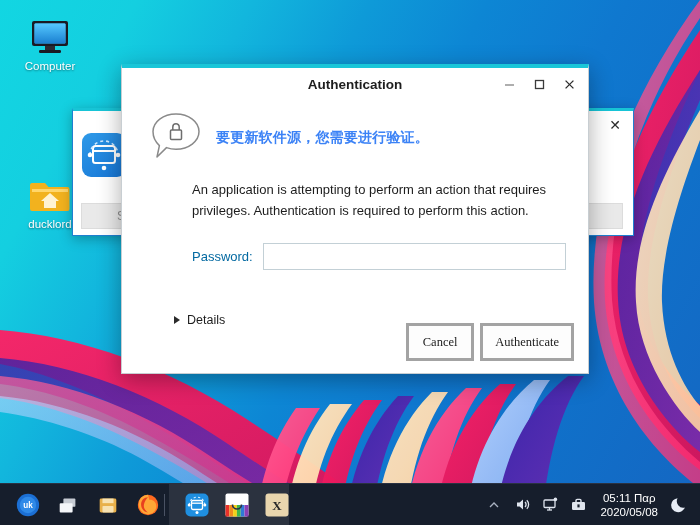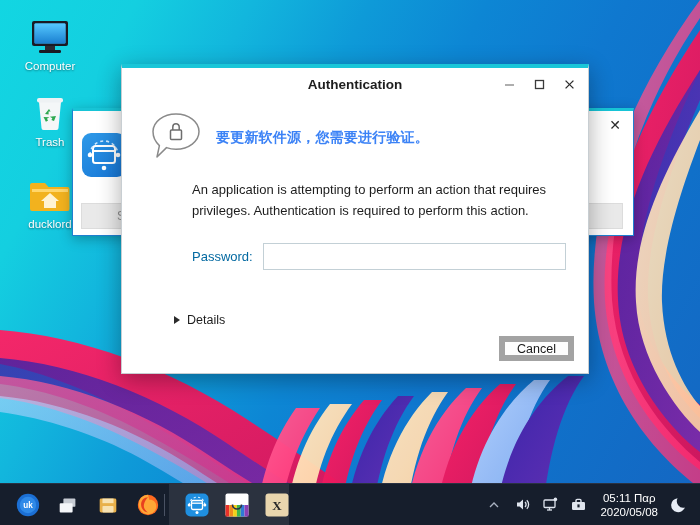--- a/index.html
+++ b/index.html
@@ -125,25 +125,25 @@
     border-left: 6px solid #2b2b2b;
     border-top: 4.5px solid transparent;
     border-bottom: 4.5px solid transparent;
   }
 
   #btnrow {
     position: absolute; right: 14px; bottom: 12px;
     display: flex;
   }
   .dbtn {
-    height: 25px; min-width: 68px; padding: 0 12px;
-    background: #fdfdfd; border: 6px solid #a3a3a3;
+    height: 38px; min-width: 68px; padding: 0 12px;
+    background: #fdfdfd; border: 3px solid #a3a3a3;
     font-size: 12.5px; color: #1a1a1a;
     display: flex; align-items: center; justify-content: center;
-    font-family: Liberation Sans, sans-serif;
+    font-family: Liberation Serif, serif;
   }
   .dbtn + .dbtn { margin-left: 6px; }
 
   
   #taskbar {
     position: absolute; left: 0; bottom: 0;
     width: 700px; height: 42px;
     background: #161e2c;
     border-top: 1px solid #2a3242;
     display: flex; align-items: center;
@@ -239,32 +239,20 @@
               <stop offset="1" stop-color="#1a7fd0"></stop>
         </linearGradient>
           </defs>
         <rect x="18" y="32" width="10" height="4" fill="#2a2a34"></rect>
         <rect x="12" y="36" width="22" height="3" rx="1.2" fill="#1a1a24"></rect>
       </svg>
     </div>
     <div class="lbl">Computer</div>
   </div>
 
-  <div class="dicon" id="ic-trash">
-    <div class="glyph">
-      <svg viewBox="0 0 46 46" width="46" height="46">
-        <path d="M12,12 H34 L31.5,38 A2,2 0 0 1 29.5,40 H16.5 A2,2 0 0 1 14.5,38 Z" fill="#f4f7f8"></path>
-        <rect x="10" y="8" width="26" height="4.5" rx="2" fill="#eef2f4"></rect>
-        <path d="M18,24 l4,-5 l1.6,2.4 l-2,0 l0,3 z M29,26 l-2,5 l-2.6,-1 l1,-1.7 l-2.6,-1.5 z
-                 M16.5,27 l2.4,4.8 l2.2,-1.4 l-1.2,-1.6 l2.5,-1.6 z" fill="#2ea84f"></path>
-        <path d="M22.8,18.5 l3.6,6.4 h-3 v3 h-2 v-3 h-2 z" fill="#2ea84f" opacity="0"></path>
-      </svg>
-    </div>
-    <div class="lbl">Trash</div>
-  </div>
 
   <div class="dicon" id="ic-home">
     <div class="glyph">
       <svg viewBox="0 0 46 46" width="46" height="46">
         <path d="M5,11 h13 l3.5,4 h19 a2,2 0 0 1 2,2 v20 a2,2 0 0 1 -2,2 h-35.5
                  a2,2 0 0 1 -2,-2 v-24 a2,2 0 0 1 2,-2 z" fill="#f2b21e"></path>
         <rect x="5" y="17" width="36" height="3" fill="#ffd66b"></rect>
         <path d="M23,21 l9,8 h-3 v7 h-12 v-7 h-3 z" fill="#fff3d2"></path>
       </svg>
     </div>
@@ -333,20 +321,21 @@
         <input id="pwinput" type="password" value="" placeholder="" style="">
       </div>
 
       <div id="details">
         <span class="tri"></span>
         <span>Details</span>
       </div>
 
       <div id="btnrow">
         <button class="dbtn">Cancel</button>
+        <button class="dbtn">Authenticate</button>
       </div>
 
     </div>
   </div>
 
   <div id="taskbar">
     <div id="tb-left">
 
       <div class="tbslot">
         <svg width="28" height="28" viewBox="0 0 28 28" class="ico">

